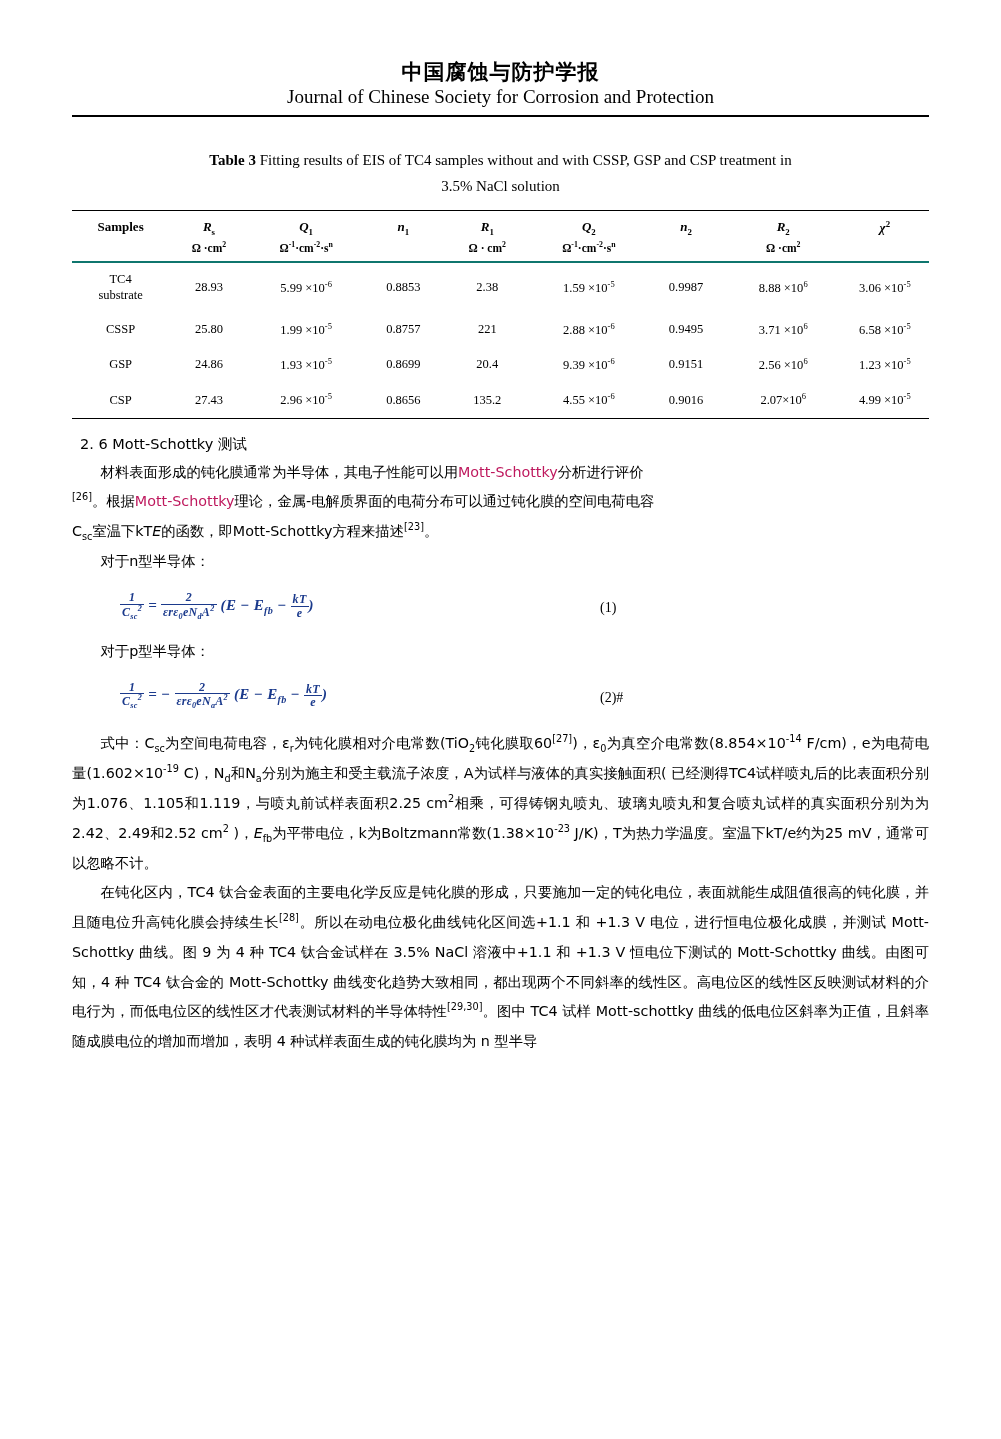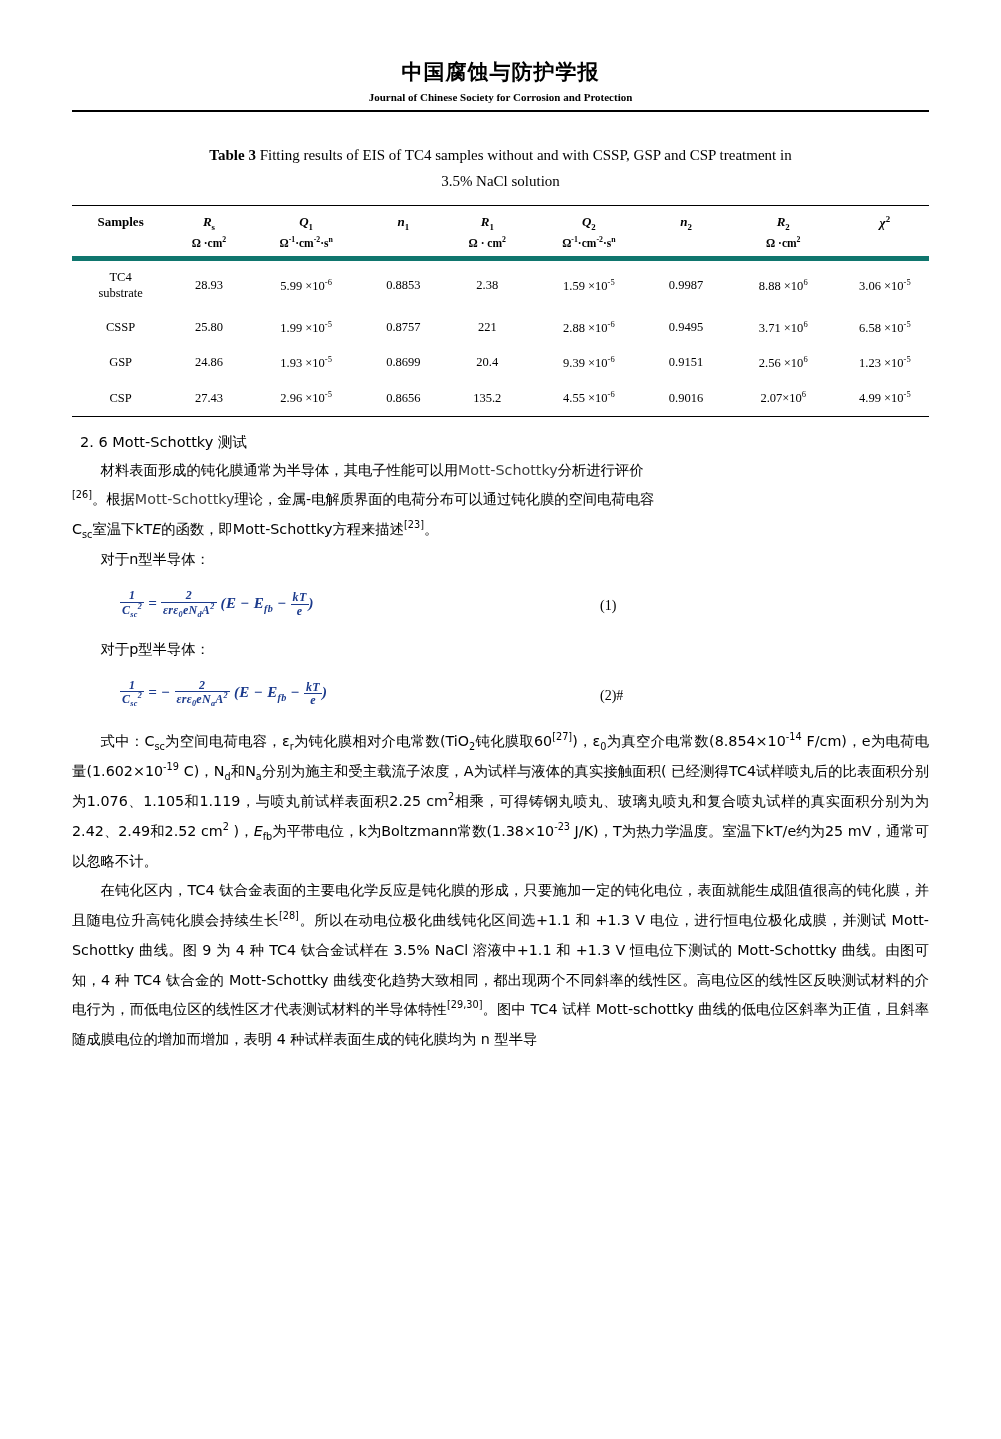--- a/index.html
+++ b/index.html
@@ -27,23 +27,21 @@
     padding-top: 58px;
   }
   .journal-cn {
     font-family: "DejaVu Sans", sans-serif;
     font-weight: bold;
     font-size: 21px;
     letter-spacing: 1px;
   }
   .journal-en {
     font-family: "Liberation Serif", serif;
-    font-size: 11px;
-    margin-top: 5px;
-    font-weight: bold;
+    font-size: 19px;
   }
   .header-rule {
     border-bottom: 2px solid #000;
     margin: 7px 0 0 0;
     width: 100%;
   }
   
   .table-caption {
     text-align: center;
     margin-top: 30px;
@@ -76,21 +74,21 @@
     vertical-align: middle;
     padding: 2px 2px;
   }
   .hdr-sym {
     padding-top: 8px !important;
     font-size: 13px;
   }
   .hdr-unit {
     padding-bottom: 7px !important;
     font-size: 11.5px;
-    border-bottom: 5px solid #0f766e;
+    border-bottom: 2px solid #0f766e;
   }
   table.eis tbody td {
     padding: 9px 2px;
     font-size: 12.5px;
   }
   table.eis tbody tr.last td {
     border-bottom: 1.6px solid #000;
   }
   .two-line { line-height: 1.25; }
   sup { font-size: 0.68em; vertical-align: super; }
@@ -105,21 +103,21 @@
   }
   p.body {
     font-family: "DejaVu Sans", sans-serif;
     font-size: 14.3px;
     line-height: 2.08;
     margin: 0;
     text-align: justify;
     text-justify: inter-ideograph;
   }
   p.indent { text-indent: 2em; }
-  .hl { color: #404040; }
+  .hl { color: #be185d; }
   
   .formula-row {
     display: flex;
     align-items: center;
     margin: 14px 0 6px 0;
   }
   .formula-img {
     margin-left: 48px;
     width: 330px;
     height: 34px;

